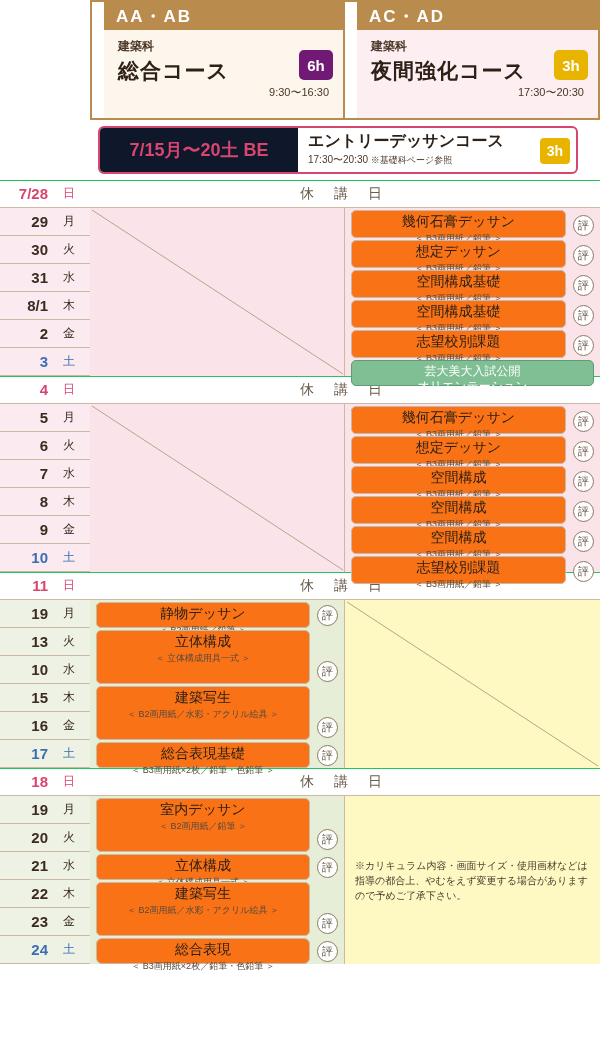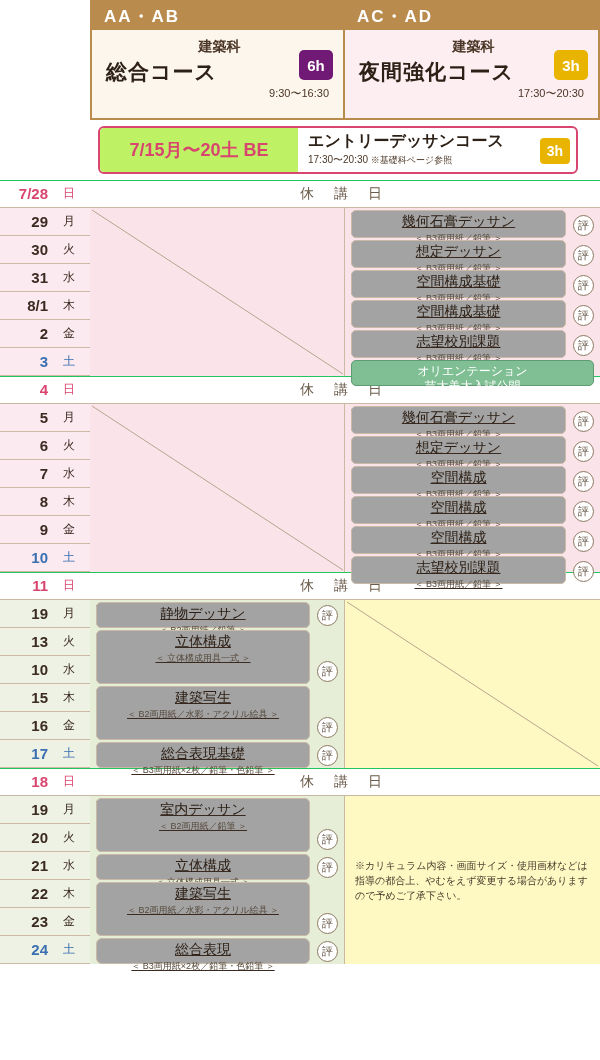--- a/index.html
+++ b/index.html
@@ -10,50 +10,50 @@
     font-family: "Liberation Sans", sans-serif;
     background: #ffffff;
     color: #3b2a20;
     font-size: 12px;
   }
   .page { position: relative; width: 600px; height: 1060px; }
 
   
   .header { display: flex; width: 600px; height: 120px; }
   .hdr-left { width: 90px; }
-  .hdr-col { width: 255px; border: 2px solid #b98c4e; border-left: none; }
+  .hdr-col { width: 255px; border: 2px solid #b98c4e; border-left: none; padding-left: 12px; }
   .hdr-col.first { border-left: 2px solid #b98c4e; }
   .hdr-band {
     height: 28px; background: #b98c4e; color: #fff;
     display: flex; align-items: center; padding-left: 12px;
     font-size: 17px; letter-spacing: 2px; font-weight: bold;
   }
   .hdr-body { position: relative; height: 88px; background: #fdf6ec; padding: 8px 10px 0 14px; }
   .hdr-body.pink { background: #fdeef2; }
-  .hdr-dept { font-size: 14px; font-weight: bold; color: #4a3626; text-align: center; }
+  .hdr-dept { font-size: 12px; font-weight: bold; color: #4a3626; }
   .hdr-course { font-size: 21px; font-weight: bold; color: #2d2016; margin-top: 2px; letter-spacing: 1px; }
   .hdr-time { font-size: 11px; color: #4a3626; text-align: right; padding-right: 4px; }
   .hdr-badge {
     position: absolute; right: 10px; top: 20px;
     width: 34px; height: 30px; border-radius: 5px;
     color: #fff; font-weight: bold; font-size: 15px;
     display: flex; align-items: center; justify-content: center;
   }
   .badge-orange { background: #701a75; }
   .badge-yellow { background: #e8b400; }
 
   
   .entry-wrap { position: relative; width: 600px; height: 60px; }
   .entry {
     position: absolute; left: 98px; top: 6px; width: 480px; height: 48px;
     border: 2px solid #d8456f; border-radius: 6px; background: #fff;
     display: flex; align-items: stretch; overflow: hidden;
   }
   .entry-left {
-    width: 198px; background: #bef264; display: flex; align-items: center;
+    width: 198px; background: #0f172a; display: flex; align-items: center;
     justify-content: center; color: #d8456f; font-weight: bold; font-size: 18px;
   }
   .entry-right { flex: 1; padding: 3px 8px 0 10px; position: relative; }
   .entry-title { font-size: 16px; font-weight: bold; color: #2d2016; }
   .entry-sub { font-size: 10px; color: #4a3626; margin-top: 1px; }
   .entry-sub .note { font-size: 9px; }
   .entry-badge {
     position: absolute; right: 6px; top: 10px; width: 30px; height: 26px;
     border-radius: 4px; background: #e8b400; color: #fff; font-weight: bold;
     font-size: 14px; display: flex; align-items: center; justify-content: center;
@@ -105,22 +105,22 @@
     padding: 1px 9px; border-radius: 3px; letter-spacing: 1px;
   }
   .orien {
     position: absolute; left: 52px; top: 5px;
     background: #e8701a; color: #fff; font-size: 9px; font-weight: bold;
     padding: 2px 6px; border-radius: 9px;
   }
 
   .lesson {
     position: absolute; left: 6px; right: 34px;
-    border: 1px solid #c9b9a6; border-radius: 5px; background: #a3a3a3;
-    text-align: center; padding-top: 2px; text-decoration: underline;
+    border: 1px solid #c9b9a6; border-radius: 5px; background: #f97316;
+    text-align: center; padding-top: 2px;
   }
   .lesson .t { font-size: 14px; color: #2d2016; }
   .lesson .s { font-size: 9px; color: #55493c; margin-top: 1px; }
   .hyou {
     position: absolute; right: 6px;
     width: 21px; height: 21px; border-radius: 50%;
     border: 1px solid #8d7a63; background: #fff; color: #5d4c3b;
     font-size: 11px; display: flex; align-items: center; justify-content: center;
   }
   .special {
@@ -239,22 +239,22 @@
               <div class="t">空間構成基礎</div>
               <div class="s">＜ B3画用紙／鉛筆 ＞</div>
             </div>
             <div class="hyou" style="top: 97px;">評</div>
             <div class="lesson" style="top: 122px; height: 28px;">
               <div class="t">志望校別課題</div>
               <div class="s">＜ B3画用紙／鉛筆 ＞</div>
             </div>
             <div class="hyou" style="top: 127px;">評</div>
             <div class="special" style="top: 152px; height: 26px;">
+              <div>芸大美大入試公開</div>
               <div>オリエンテーション</div>
-              <div>芸大美大入試公開</div>
             </div>
           </div>
         </div>
       </div>
       <div class="rest-row">
         <div class="daycell">
           <span class="d sun">4</span>
           <span class="w sun">日</span>
         </div>
         <div class="rest-label">休 講 日</div>

